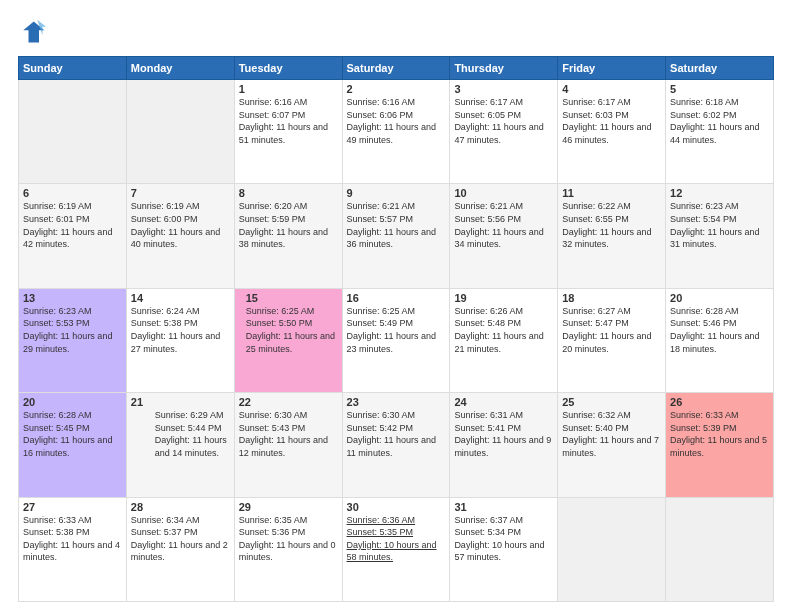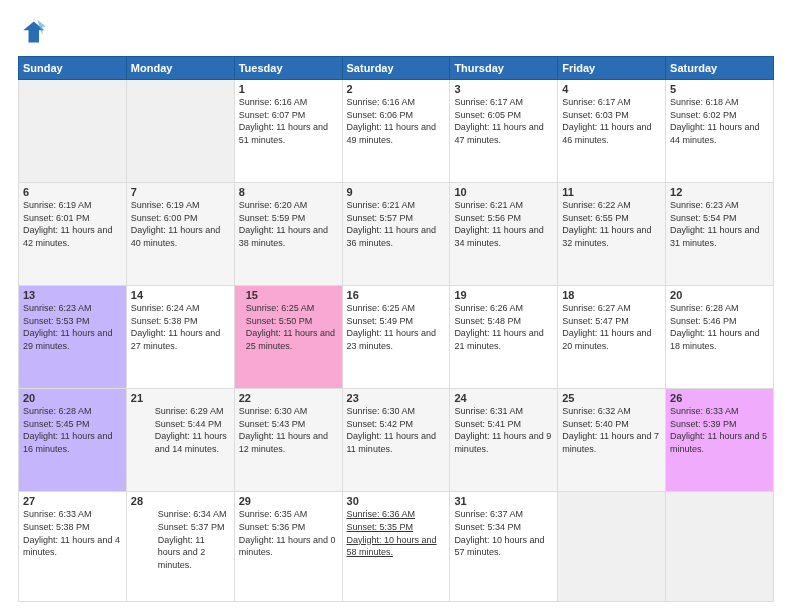--- a/index.html
+++ b/index.html
@@ -285,37 +285,37 @@
             <div class="day-info" style="white-space: pre-line;">Sunrise: 6:31 AM
 Sunset: 5:41 PM
 Daylight: 11 hours and 9 minutes.</div>
           </td>
           <td style="background: rgb(245, 245, 245);">
             <span class="day-num">25</span>
             <div class="day-info" style="white-space: pre-line;">Sunrise: 6:32 AM
 Sunset: 5:40 PM
 Daylight: 11 hours and 7 minutes.</div>
           </td>
-          <td style="background: #f0abfc;">
+          <td style="background: #fca5a5;">
             <span class="day-num">26</span>
             <div class="day-info" style="white-space: pre-line;">Sunrise: 6:33 AM
 Sunset: 5:39 PM
 Daylight: 11 hours and 5 minutes.</div>
           </td>
         </tr>
         <tr>
           <td style="background: rgb(255, 255, 255);">
             <span class="day-num">27</span>
             <div class="day-info" style="white-space: pre-line;">Sunrise: 6:33 AM
 Sunset: 5:38 PM
 Daylight: 11 hours and 4 minutes.</div>
           </td>
           <td style="background: rgb(255, 255, 255);">
             <span class="day-num">28</span>
-            <div class="day-info" style="white-space: pre-line; margin-left: 27px;">Sunrise: 6:34 AM
+            <div class="day-info" style="white-space: pre-line;">Sunrise: 6:34 AM
 Sunset: 5:37 PM
 Daylight: 11 hours and 2 minutes.</div>
           </td>
           <td style="background: rgb(255, 255, 255);">
             <span class="day-num">29</span>
             <div class="day-info" style="white-space: pre-line;">Sunrise: 6:35 AM
 Sunset: 5:36 PM
 Daylight: 11 hours and 0 minutes.</div>
           </td>
           <td style="background: rgb(255, 255, 255);">

